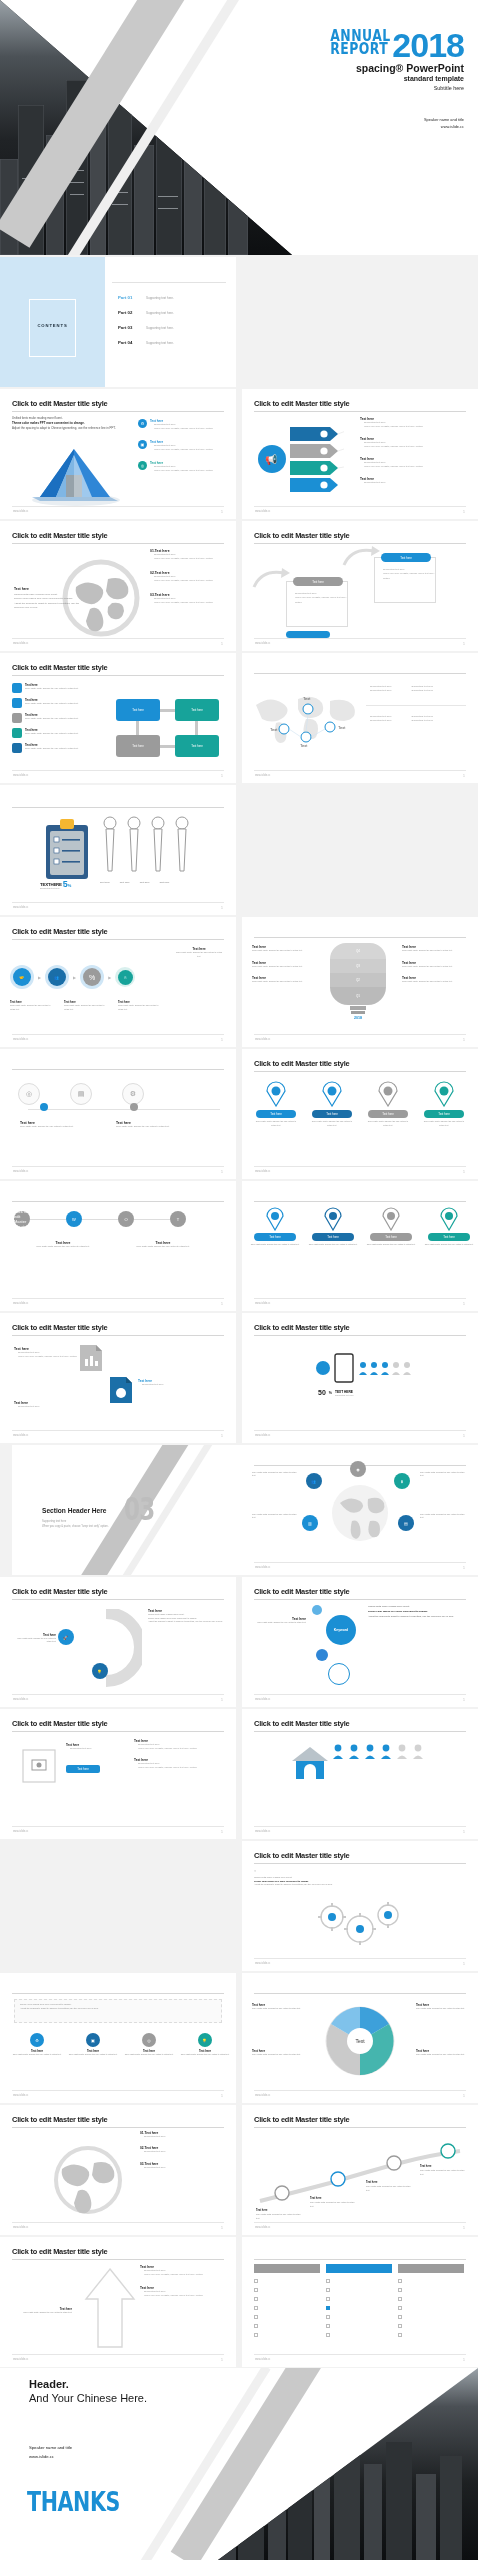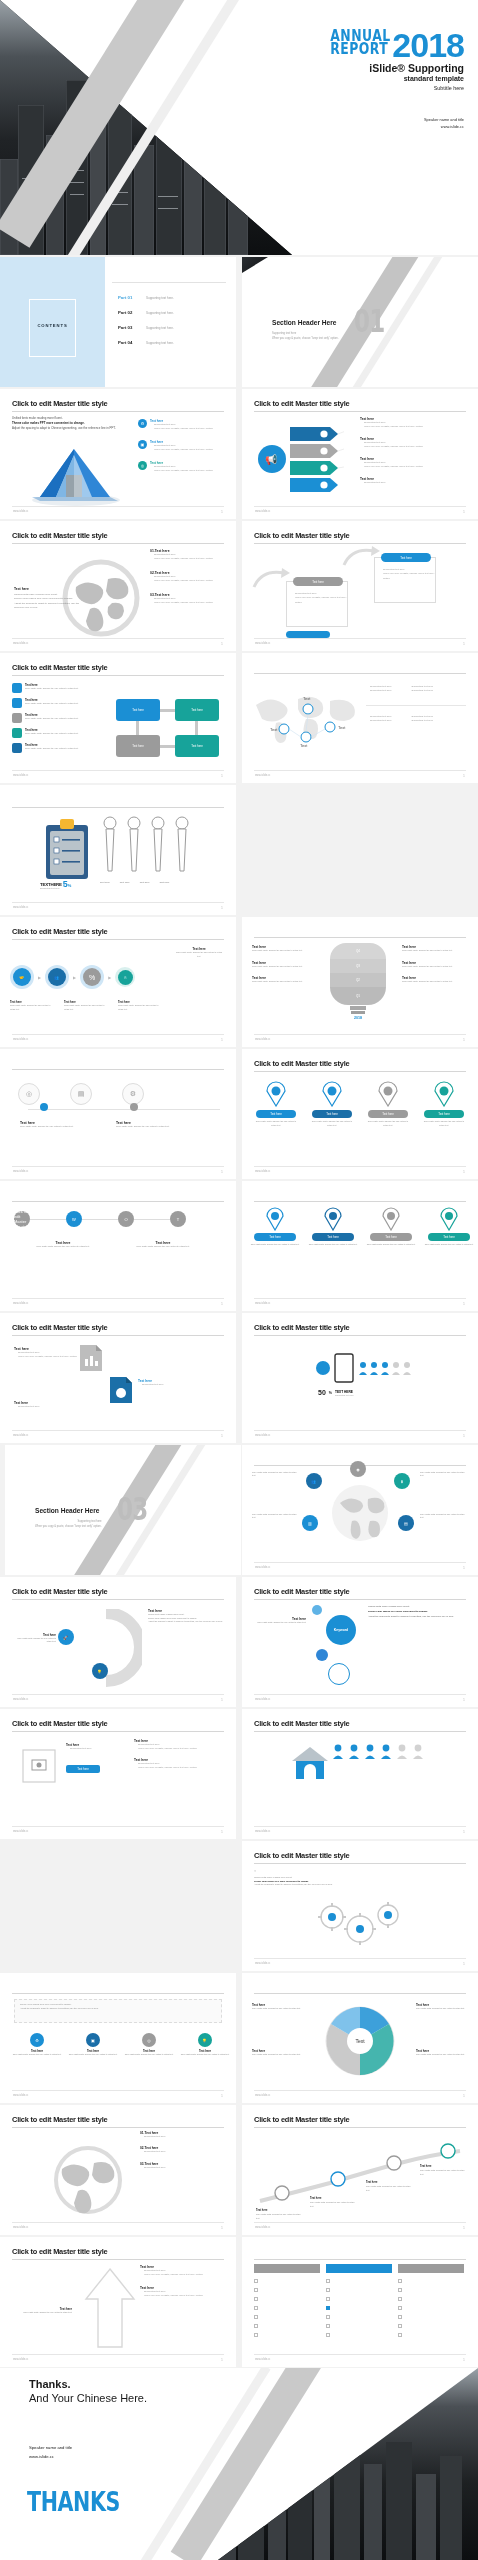--- a/index.html
+++ b/index.html
@@ -152,21 +152,21 @@
     <div class="cover-diag"></div>
     <div class="cover-diag2"></div>
     <div class="cover-right">
       <div style="display:flex;align-items:flex-end;justify-content:flex-end;gap:2px;">
         <div style="text-align:left;padding-bottom:2px;">
           <div class="ar-word">ANNUAL</div>
           <div class="ar-word">REPORT</div>
         </div>
         <div class="big-year">2018</div>
       </div>
-      <div class="cov-sub1">iSlide® Supporting</div>
+      <div class="cov-sub1">spacing® PowerPoint</div>
       <div class="cov-sub2">standard template</div>
       <div class="cov-sub3">Subtitle here</div>
       <div class="cov-spk">
         <div>Speaker name and title</div>
         <div>www.islide.cc</div>
       </div>
     </div>
   </div>
 
   <div class="slide sl-half" id="contents">
@@ -188,31 +188,20 @@
         <span class="cts-k">Part 03</span>
         <span class="cts-v">Supporting text here.</span>
       </div>
       <div class="cts-row">
         <span class="cts-k">Part 04</span>
         <span class="cts-v">Supporting text here.</span>
       </div>
     </div>
   </div>
 
-  <div class="slide sl-half sec" style="left:242px;top:257px;">
-    <div class="sec-corner"></div>
-    <div class="sec-band"></div>
-      <div class="sec-band2"></div>
-    <div class="sec-h">Section Header Here</div>
-    <div class="sec-s">
-      <div>Supporting text here</div>
-      <div>When you copy &amp; paste, choose "keep text only" option.</div>
-    </div>
-    <div class="sec-num">01</div>
-  </div>
 
   <div class="slide sl-half" style="left:0;top:389px;">
     <div class="ttl">Click to edit Master title style</div>
     <div class="ttl-rule"></div>
     <div class="blurb" style="left:12px;top:27px;width:125px;">
       <div>Unified fonts make reading more fluent.</div>
       <b>Theme color makes PPT more convenient to change.</b>
       <div>Adjust the spacing to adapt to Chinese typesetting, use the reference line in PPT.</div>
     </div>
 
@@ -815,21 +804,21 @@
       <div>
         <div style="font-size:3.2px;font-weight:bold;">TEXT HERE</div>
         <div style="font-size:2.1px;color:#9b9b9b;">Supporting text here</div>
       </div>
     </div>
     <div class="foot-rule"></div>
     <div class="foot-l">www.islide.cc</div>
     <div class="foot-r">1</div>
   </div>
 
-  <div class="slide sl-half sec" style="left:5px;top:1445px;text-align:right;">
+  <div class="slide sl-half sec" style="left:12px;top:1445px;">
     <div class="sec-band"></div>
       <div class="sec-band2"></div>
     <div class="sec-h">Section Header Here</div>
     <div class="sec-s">
       <div>Supporting text here</div>
       <div>When you copy &amp; paste, choose "keep text only" option.</div>
     </div>
     <div class="sec-num">03</div>
   </div>
 
@@ -1225,21 +1214,21 @@
       <div style="position:absolute;left:96px;bottom:0;width:16px;height:92px;background:#43474b;"></div>
       <div style="position:absolute;left:116px;bottom:0;width:26px;height:140px;background:#34383b;"></div>
       <div style="position:absolute;left:146px;bottom:0;width:18px;height:96px;background:#3d4145;"></div>
       <div style="position:absolute;left:168px;bottom:0;width:26px;height:118px;background:#2d3134;"></div>
       <div style="position:absolute;left:198px;bottom:0;width:20px;height:86px;background:#404448;"></div>
       <div style="position:absolute;left:222px;bottom:0;width:22px;height:104px;background:#33373a;"></div>
       <div style="position:absolute;left:0;bottom:0;width:18px;height:64px;background:#383c40;"></div>
     </div>
     <div class="th-diag"></div>
     <div class="th-diag2"></div>
-    <div class="th-1">Thanks.</div>
+    <div class="th-1">Header.</div>
     <div class="th-2">And Your Chinese Here.</div>
     <div class="th-3">
       <div>Speaker name and title</div>
       <div>www.islide.cc</div>
     </div>
     <div class="th-big">THANKS</div>
   </div>
 
 </div>
 

